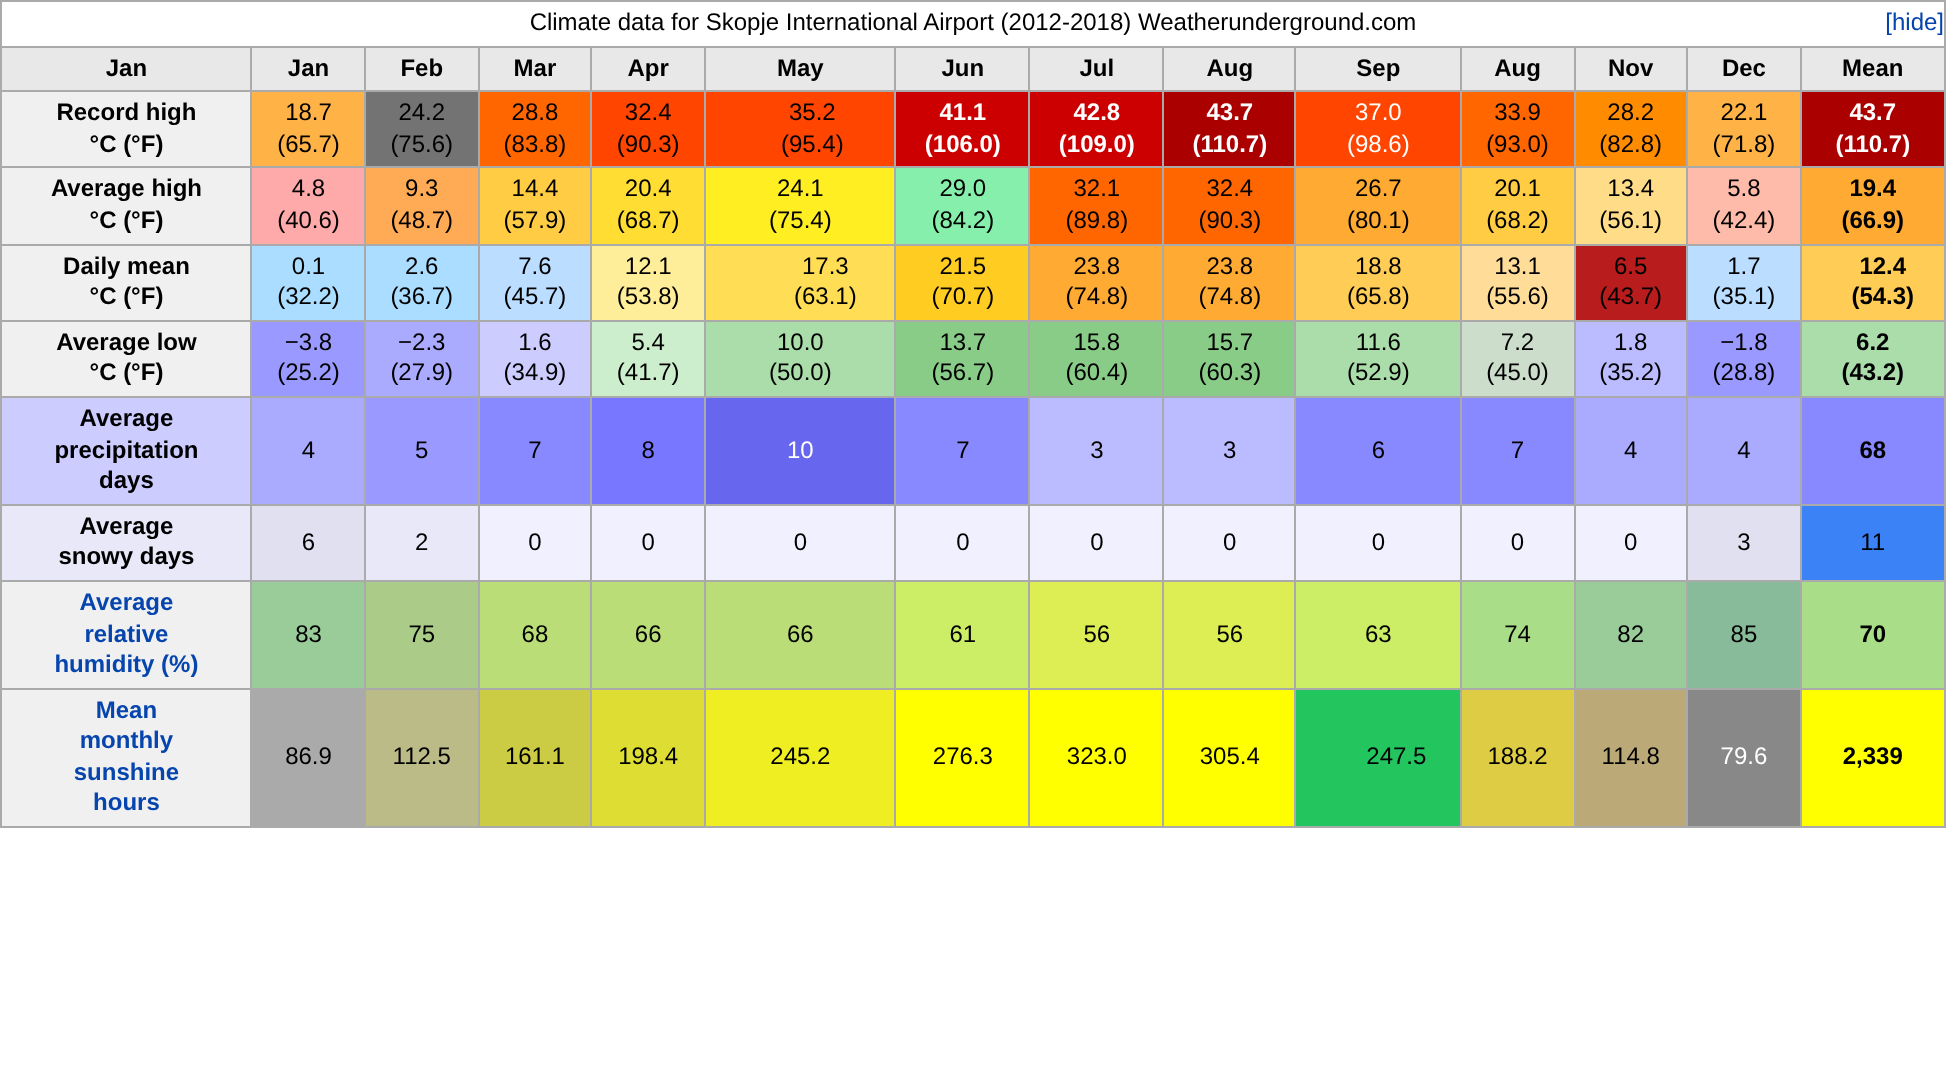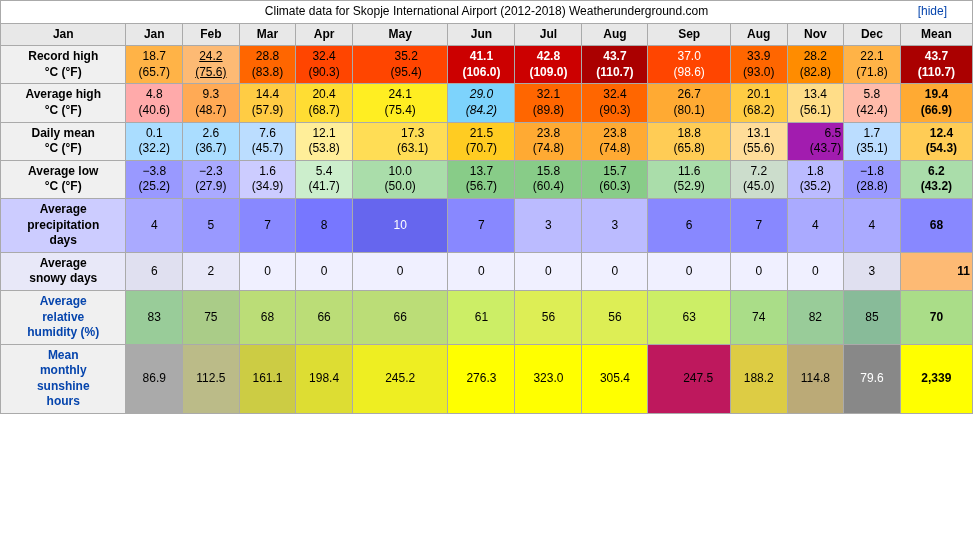--- a/index.html
+++ b/index.html
@@ -5,60 +5,60 @@
     * { box-sizing: border-box; margin: 0; padding: 0; }
     body { font-family: Arial, sans-serif; font-size: 12px; background: #fff; }
     .table-container { width: 973px; }
     table { width: 100%; border-collapse: collapse; }
     th, td { border: 1px solid #aaa; text-align: center; padding: 3px 2px; line-height: 1.3; }
     .hide-link { color: #0645ad; font-size: 12px; }
     .row-label { font-weight: bold; background: #f0f0f0; text-align: center; }
 
     
     .rh-jan { background: #ffb347; color: #000; }
-    .rh-feb { background: #fdba74; color: #000; text-decoration: underline; }
+    .rh-feb { background: #737373; color: #000; }
     .rh-mar { background: #ff6600; color: #000; }
     .rh-apr { background: #ff4500; color: #000; }
     .rh-may { background: #ff4500; color: #000; padding-left: 14px; }
     .rh-jun { background: #cc0000; color: #fff; }
     .rh-jul { background: #cc0000; color: #fff; }
     .rh-aug { background: #aa0000; color: #fff; }
     .rh-sep { background: #ff4500; color: #fff; }
     .rh-oct { background: #ff6600; color: #000; }
     .rh-nov { background: #ff8c00; color: #000; }
     .rh-dec { background: #ffb347; color: #000; }
     .rh-year { background: #aa0000; color: #fff; font-weight: bold; }
 
     
     .ah-jan { background: #ffaaaa; color: #000; }
     .ah-feb { background: #ffaa55; color: #000; }
     .ah-mar { background: #ffcc44; color: #000; }
     .ah-apr { background: #ffdd33; color: #000; }
     .ah-may { background: #ffee22; color: #000; }
-    .ah-jun { background: #7dd3fc; color: #000; font-style: italic; }
+    .ah-jun { background: #86efac; color: #000; }
     .ah-jul { background: #ff6600; color: #000; }
     .ah-aug { background: #ff6600; color: #000; }
     .ah-sep { background: #ffaa33; color: #000; }
     .ah-oct { background: #ffcc44; color: #000; }
     .ah-nov { background: #ffdd88; color: #000; }
     .ah-dec { background: #ffbbaa; color: #000; }
     .ah-year { background: #ffaa33; color: #000; font-weight: bold; }
 
     
     .dm-jan { background: #aaddff; color: #000; }
     .dm-feb { background: #aaddff; color: #000; }
     .dm-mar { background: #bbddff; color: #000; }
     .dm-apr { background: #ffee99; color: #000; }
     .dm-may { background: #ffdd55; color: #000; }
     .dm-jun { background: #ffcc22; color: #000; }
     .dm-jul { background: #ffaa33; color: #000; }
     .dm-aug { background: #ffaa33; color: #000; }
     .dm-sep { background: #ffcc55; color: #000; }
     .dm-oct { background: #ffdd99; color: #000; }
-    .dm-nov { background: #a21caf; color: #000; text-align: right; }
+    .dm-nov { background: #b91c1c; color: #000; }
     .dm-dec { background: #bbddff; color: #000; }
     .dm-year { background: #ffcc55; color: #000; font-weight: bold; padding-left: 12px; }
 
     
     .al-jan { background: #9999ff; color: #000; }
     .al-feb { background: #aaaaff; color: #000; }
     .al-mar { background: #ccccff; color: #000; }
     .al-apr { background: #cceecc; color: #000; }
     .al-may { background: #aaddaa; color: #000; }
     .al-jun { background: #88cc88; color: #000; }
@@ -82,21 +82,21 @@
     .pd-sep { background: #8888ff; }
     .pd-oct { background: #8888ff; }
     .pd-nov { background: #aaaaff; }
     .pd-dec { background: #aaaaff; }
     .pd-year { background: #8888ff; font-weight: bold; }
     .label-precip-row { background: #ccccff; font-weight: bold; }
 
     
     .sd-jan { background: #e0e0f0; }
     .sd-feb { background: #e8e8f8; }
-    .sd-year { background: #fdba74; font-weight: bold; text-align: right; }
+    .sd-year { background: #3b82f6; font-weight: normal; }
     .label-snowy-row { background: #e8e8f8; font-weight: bold; }
 
     
     .hum-jan { background: #99cc99; }
     .hum-feb { background: #aacc88; }
     .hum-mar { background: #bbdd77; }
     .hum-apr { background: #bbdd77; }
     .hum-may { background: #bbdd77; }
     .hum-jun { background: #ccee66; }
     .hum-jul { background: #ddee55; }
@@ -110,38 +110,38 @@
 
     
     .sun-jan { background: #aaaaaa; }
     .sun-feb { background: #bbbb88; }
     .sun-mar { background: #cccc44; }
     .sun-apr { background: #dddd33; }
     .sun-may { background: #eeee22; }
     .sun-jun { background: #ffff00; }
     .sun-jul { background: #ffff00; }
     .sun-aug { background: #ffff00; }
-    .sun-sep { background: #be185d; padding-left: 20px; }
+    .sun-sep { background: #22c55e; padding-left: 20px; }
     .sun-oct { background: #ddcc44; }
     .sun-nov { background: #bbaa77; }
     .sun-dec { background: #888888; color: #fff; }
     .sun-year { background: #ffff00; font-weight: bold; }
     .label-sunshine-row { background: #f0f0f0; font-weight: bold; color: #0645ad; }
   </style>
 </head>
 <body>
 
 <div class="table-container">
   <table>
 
     <tbody>
         <tr>
       <td colspan="14" class="title-row" style="position:relative;">
         <span>Climate data for Skopje International Airport (2012-2018) Weatherunderground.com</span>
-        <span class="hide-link" style="position:absolute;right:25px;top:50%;transform:translateY(-50%);cursor:pointer;">[hide]</span>
+        <span class="hide-link" style="position:absolute;right:0;top:50%;transform:translateY(-50%);cursor:pointer;">[hide]</span>
       </td>
     </tr>
 
     <tr>
       <th style="background:#e8e8e8; font-weight:bold; min-width:80px;">Jan</th>
       <th style="background:#e8e8e8; font-weight:bold;">Jan</th>
       <th style="background:#e8e8e8; font-weight:bold;">Feb</th>
       <th style="background:#e8e8e8; font-weight:bold;">Mar</th>
       <th style="background:#e8e8e8; font-weight:bold;">Apr</th>
       <th style="background:#e8e8e8; font-weight:bold;">May</th>

